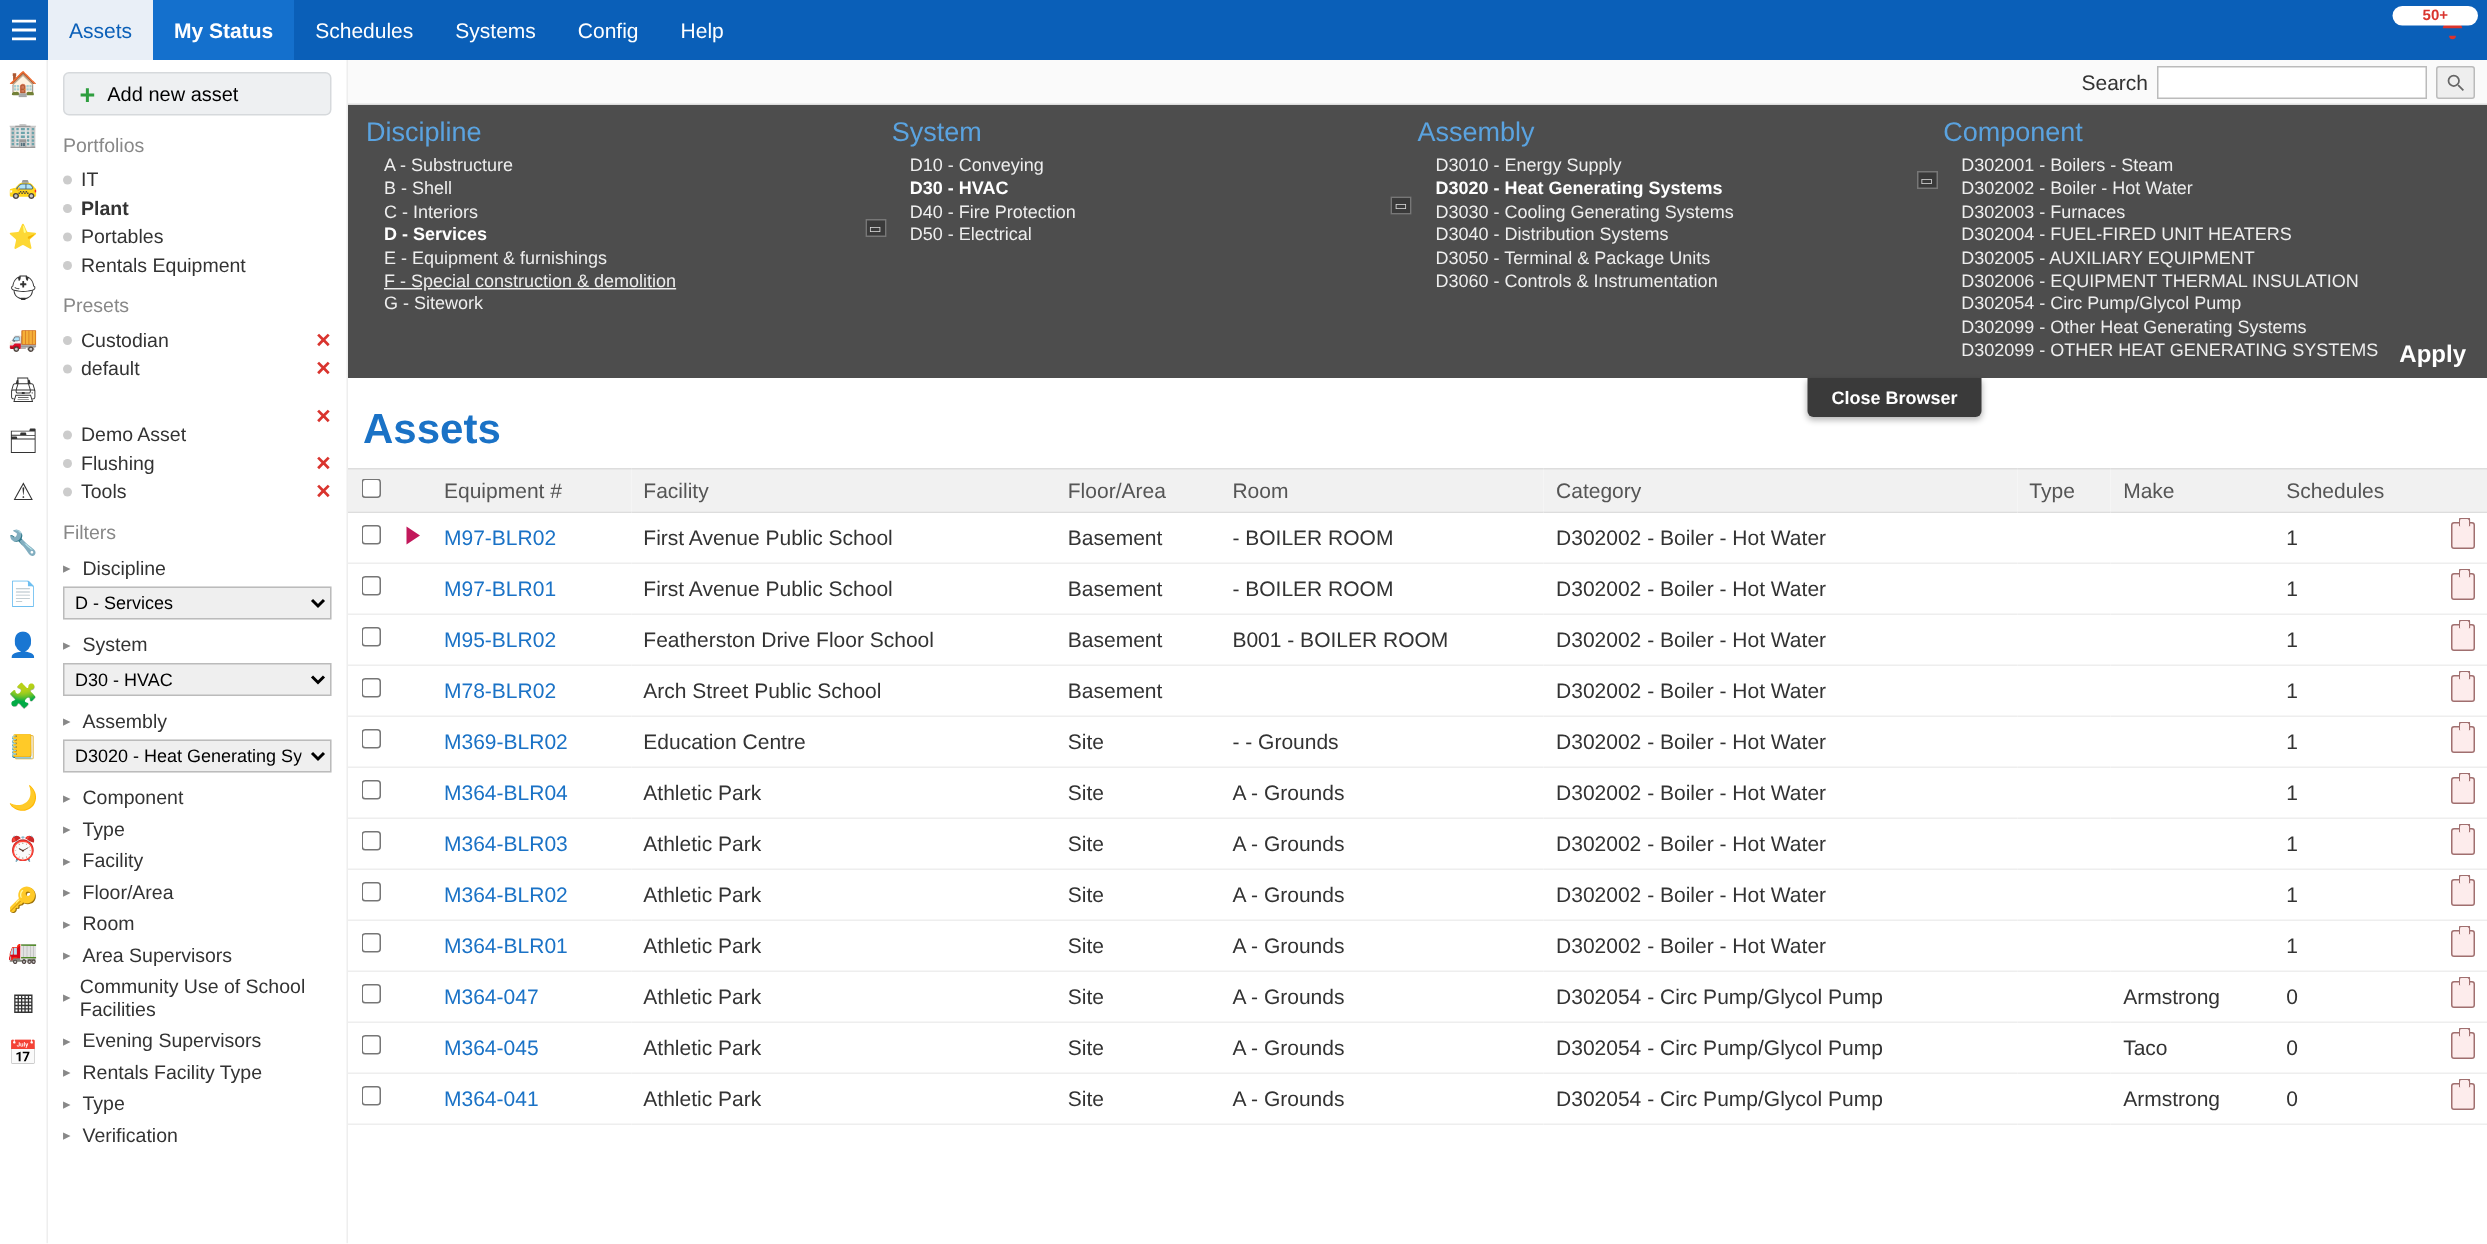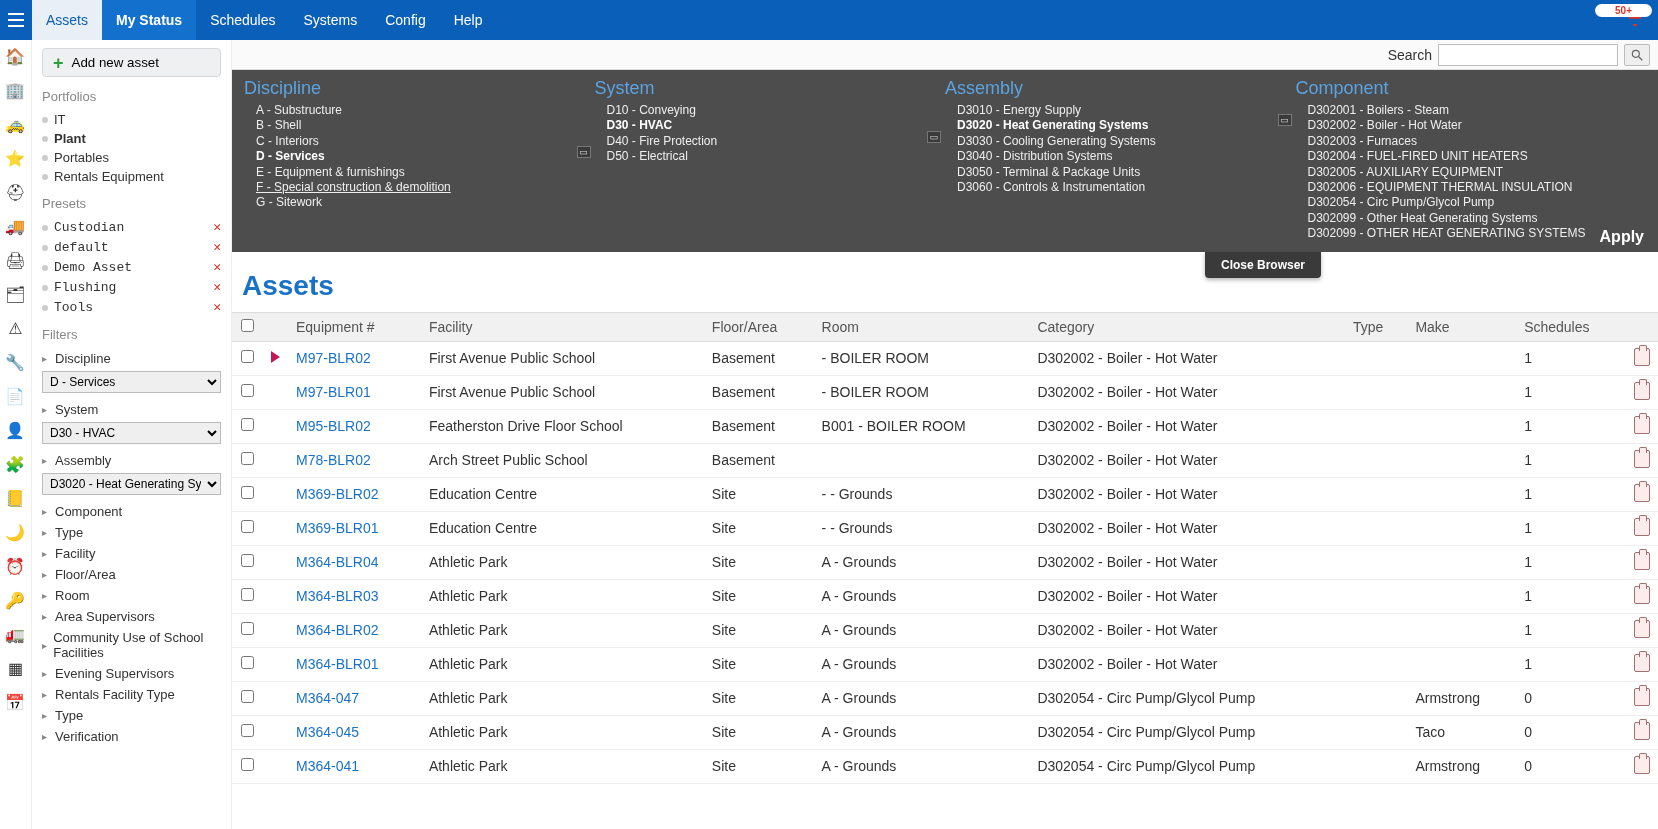--- a/index.html
+++ b/index.html
@@ -22,21 +22,21 @@
 .iconcol .ic { width:20px; height:20px; display:flex; align-items:center; justify-content:center; font-size:16px; cursor:pointer; }
 
 .sidebar { width:200px; border-right:1px solid #eee; padding:8px 10px; overflow-y:auto; font-size:13px; }
 .btn-add { background:#eef0f2; border:1px solid #d6d9dc; border-radius:4px; padding:6px 10px; width:100%; display:flex; align-items:center; gap:8px; cursor:pointer; margin-bottom:12px; }
 .btn-add .plus { color:#2e9e3f; font-weight:bold; font-size:18px; line-height:14px; }
 .side-head { color:#888; font-size:13px; margin: 10px 0 6px; }
 .side-list { list-style:none; }
 .side-list li { display:flex; align-items:center; padding:2px 0; cursor:pointer; }
 .side-list li .dot { width:6px; height:6px; border-radius:50%; background:#ccc; margin-right:6px; }
 .side-list li.active { font-weight:bold; }
-.preset-row { display:flex; align-items:flex-end; justify-content:space-between; padding:2px 0;font-family:Liberation Mono, monospace; }
+.preset-row { display:flex; align-items:center; justify-content:space-between; padding:2px 0; }
 .preset-row .xdel { color:#d9342e; cursor:pointer; font-weight:bold; }
 .filter-label { display:flex; align-items:center; padding:3px 0; cursor:pointer; }
 .filter-label .caret { display:inline-block; width:10px; color:#888; font-size:10px; margin-right:3px; }
 .filter-select { width:100%; border:1px solid #bbb; font-size:12px; padding:2px 3px; margin:2px 0 6px 0; }
 
 .main { flex:1; overflow:auto; position:relative; }
 .searchbar { height:30px; border-bottom:1px solid #ddd; display:flex; align-items:center; justify-content:flex-end; padding:0 8px; gap:6px; background:#fafafa; }
 .searchbar input { border:1px solid #bbb; height:22px; width:180px; padding:0 4px; font-size:13px; }
 .searchbar .sbtn { width:26px; height:22px; border:1px solid #bbb; background:#eee; display:flex; align-items:center; justify-content:center; cursor:pointer; border-radius:2px; }
 
@@ -152,21 +152,21 @@
           <span class="xdel">✕</span>
         </div>
         <div class="preset-row">
           <span style="display:flex;align-items:center;">
             <span class="dot" style="width:6px;height:6px;border-radius:50%;background:#ccc;margin-right:6px;display:inline-block;"></span>
             <span>default</span>
           </span>
           <span class="xdel">✕</span>
         </div>
         <div class="preset-row">
-          <span style="display:flex;align-items:center;">
+          <span style="display:flex;align-items:center;margin-top:25px;">
             <span class="dot" style="width:6px;height:6px;border-radius:50%;background:#ccc;margin-right:6px;display:inline-block;"></span>
             <span>Demo Asset</span>
           </span>
           <span class="xdel">✕</span>
         </div>
         <div class="preset-row">
           <span style="display:flex;align-items:center;">
             <span class="dot" style="width:6px;height:6px;border-radius:50%;background:#ccc;margin-right:6px;display:inline-block;"></span>
             <span>Flushing</span>
           </span>
@@ -389,33 +389,20 @@
             <td>- - Grounds</td>
             <td>D302002 - Boiler - Hot Water</td>
             <td></td>
             <td></td>
             <td>1</td>
             <td class="clip-col"><span class="clip"></span></td>
           </tr>
           <tr>
             <td class="chk-col"><input type="checkbox" style=""></td>
             <td class="play-col"></td>
-            <td class="eq"><a href="#">M369-BLR01</a></td>
-            <td>Education Centre</td>
-            <td>Site</td>
-            <td>- - Grounds</td>
-            <td>D302002 - Boiler - Hot Water</td>
-            <td></td>
-            <td></td>
-            <td>1</td>
-            <td class="clip-col"><span class="clip"></span></td>
-          </tr>
-          <tr>
-            <td class="chk-col"><input type="checkbox" style=""></td>
-            <td class="play-col"></td>
             <td class="eq"><a href="#">M364-BLR04</a></td>
             <td>Athletic Park</td>
             <td>Site</td>
             <td>A - Grounds</td>
             <td>D302002 - Boiler - Hot Water</td>
             <td></td>
             <td></td>
             <td>1</td>
             <td class="clip-col"><span class="clip"></span></td>
           </tr>

